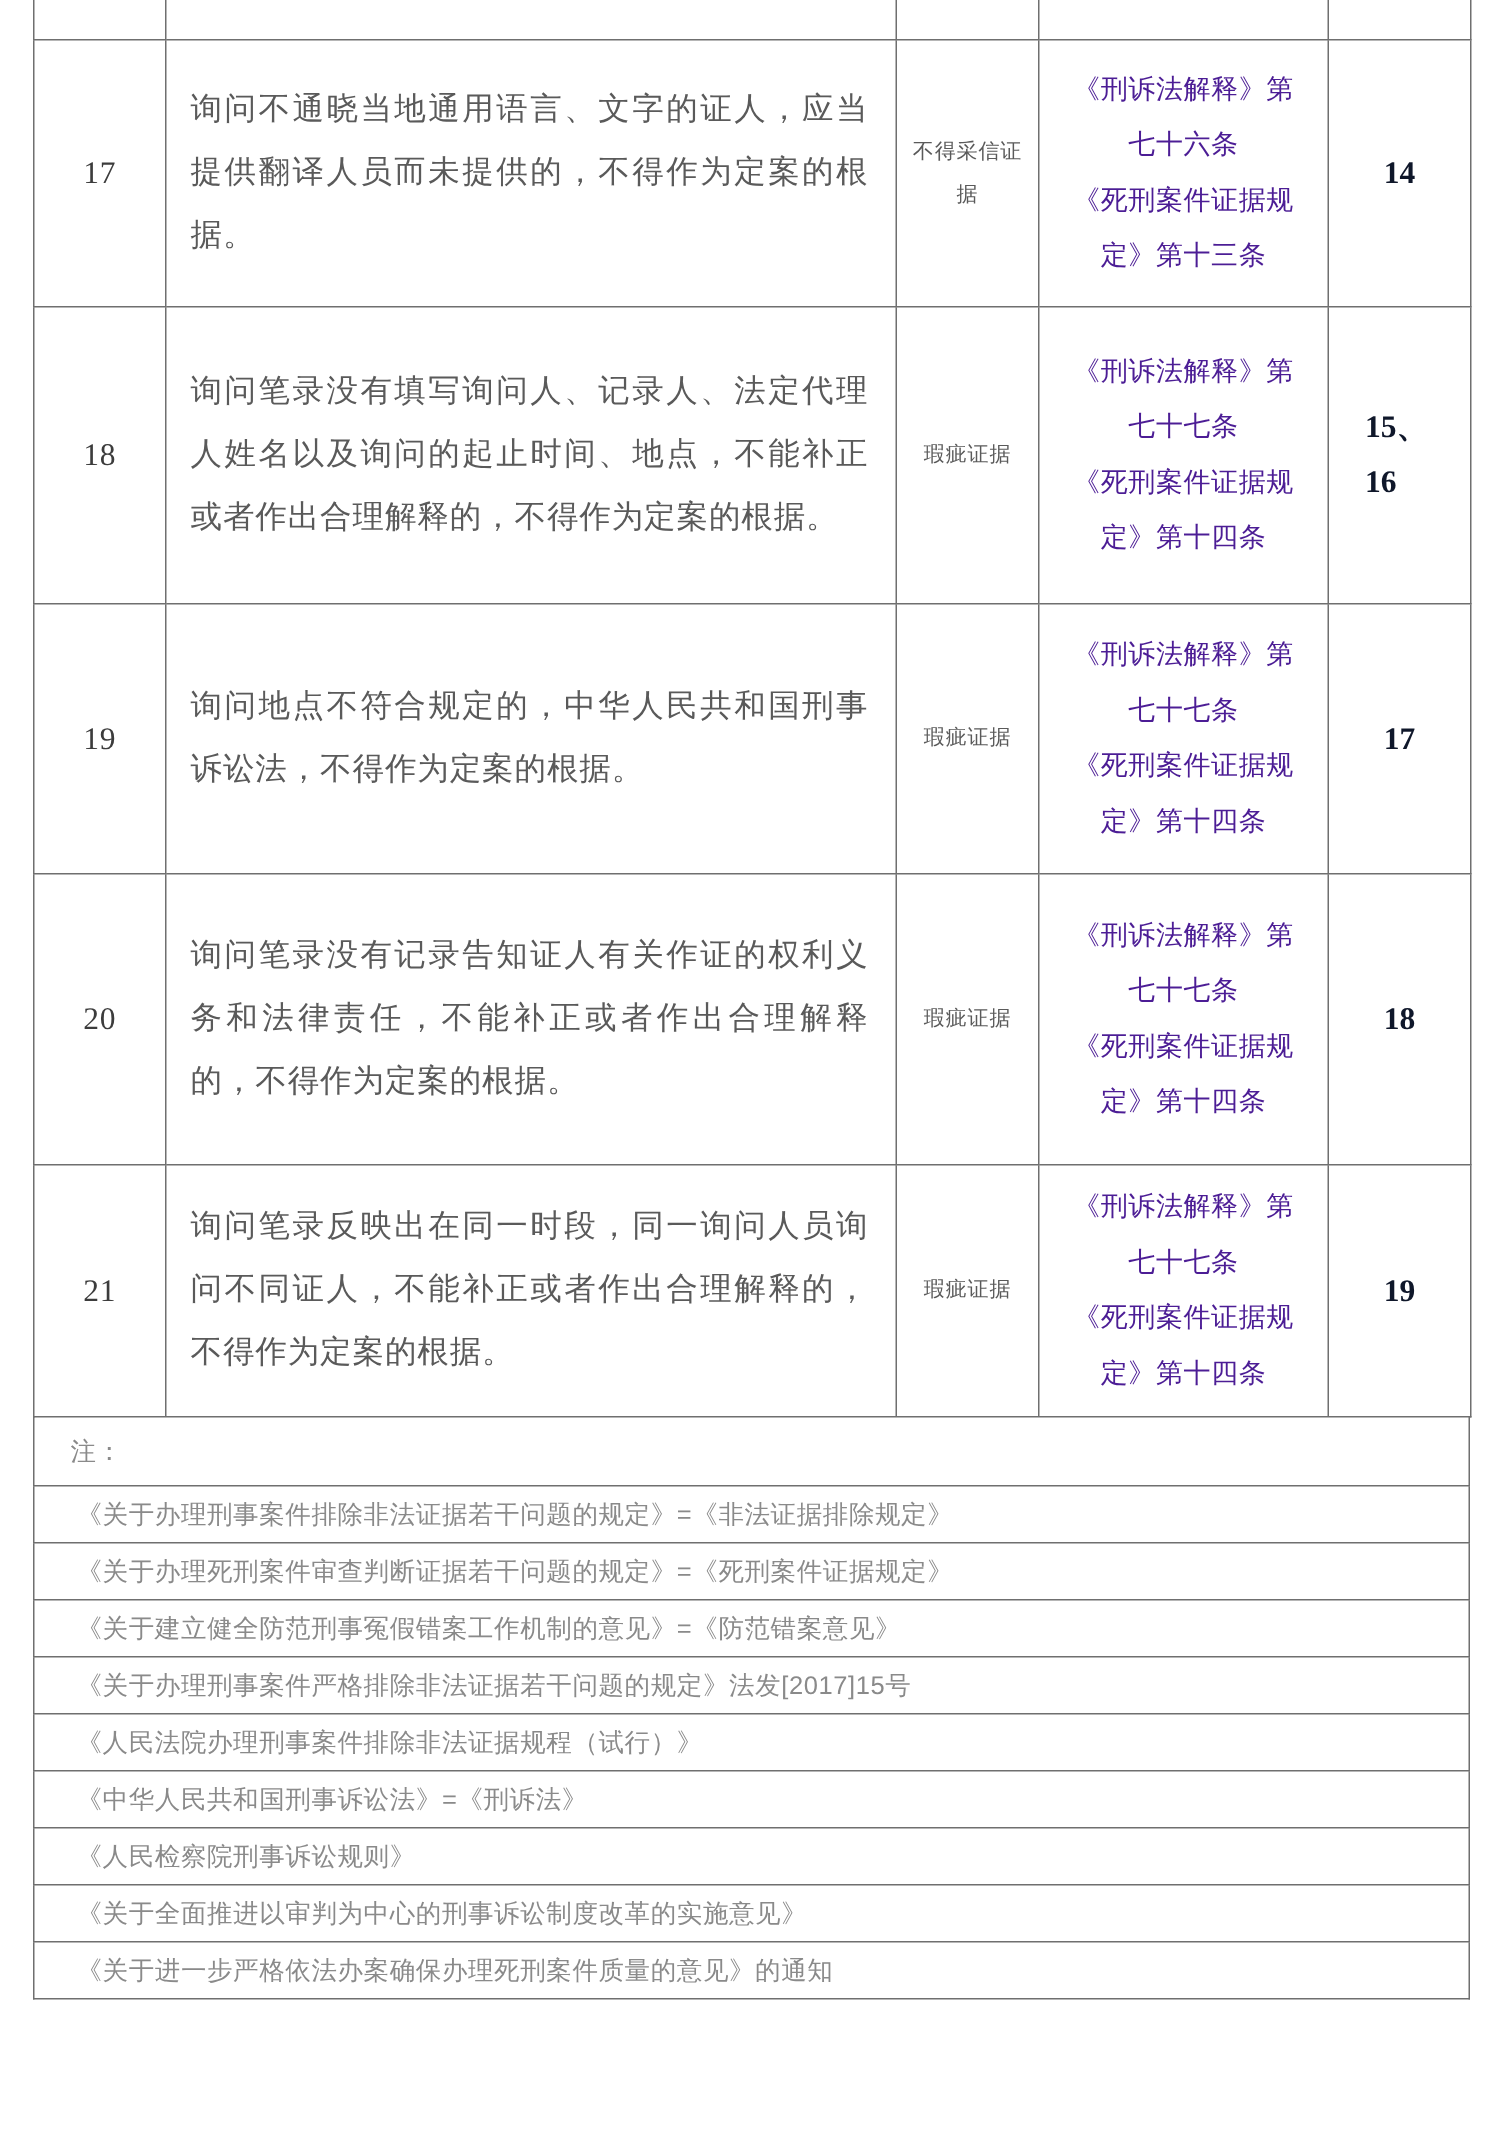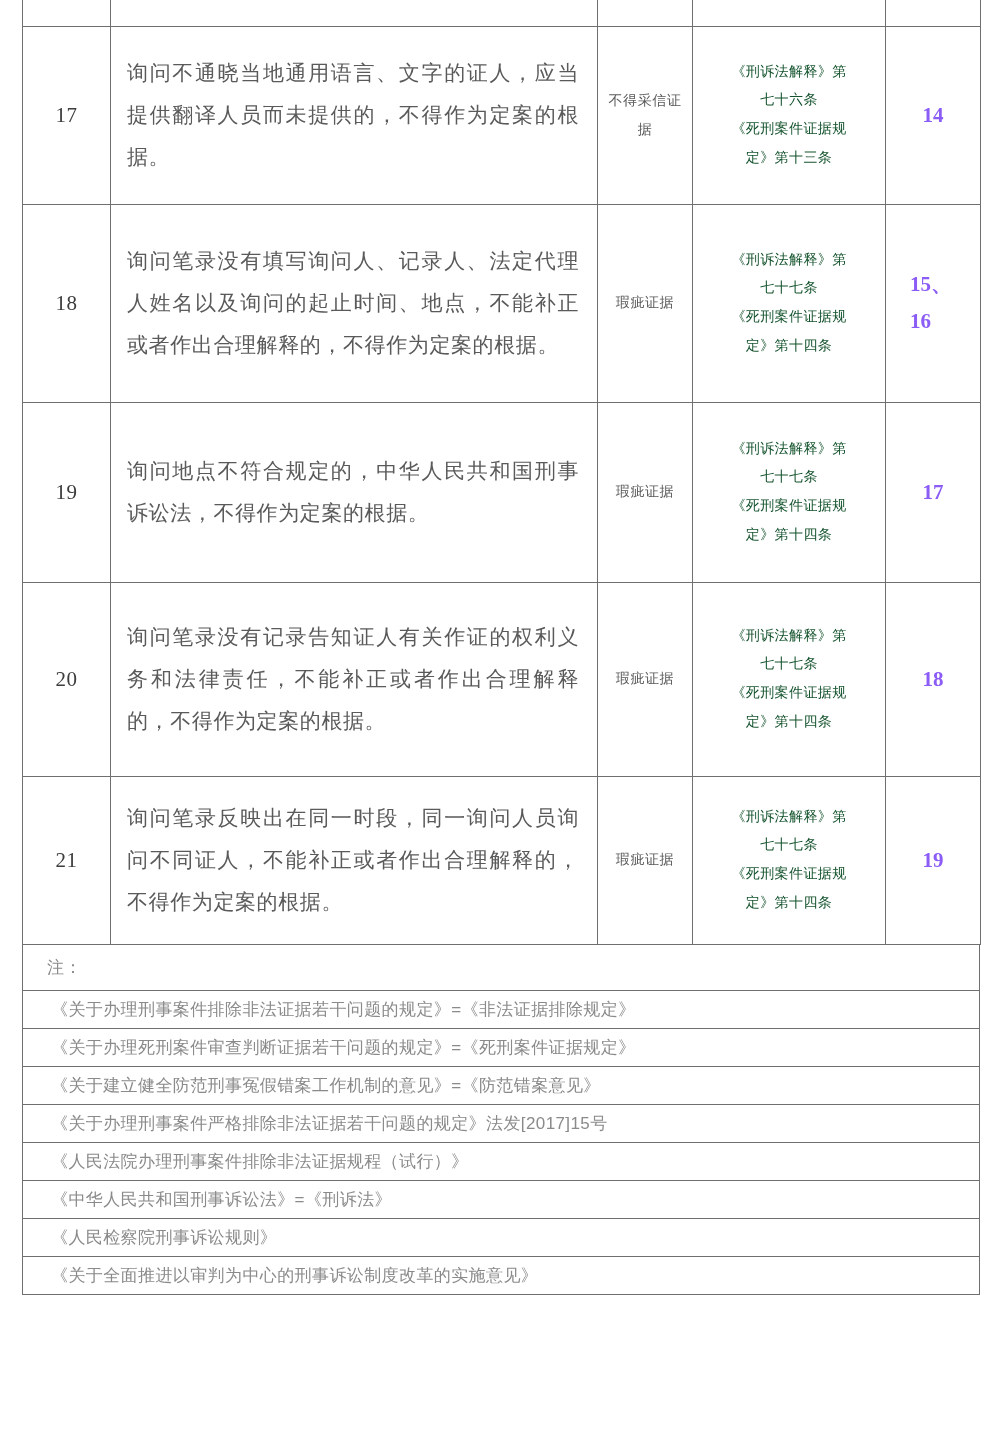--- a/index.html
+++ b/index.html
@@ -58,32 +58,32 @@
     text-align: center;
     font-size: 14px;
     line-height: 2.1;
     color: #5a5a5a;
     padding: 6px 4px;
     letter-spacing: .6px;
   }
   td.law {
     text-align: center;
     font-family: "Liberation Serif", "DejaVu Serif", serif;
-    font-size: 14px;
+    font-size: 18px;
     line-height: 2.05;
-    color: #14532d;
+    color: #4c1d95;
     padding: 8px 10px;
     letter-spacing: .4px;
   }
   td.ref {
     text-align: center;
     font-family: "Liberation Serif", "DejaVu Serif", serif;
     font-size: 21px;
     line-height: 1.75;
-    color: #8b5cf6;
+    color: #0f172a;
     font-weight: 600;
     padding: 4px 6px;
     margin-top: 36px;
   }
   td.ref .multi { display: block; text-align: left; padding-left: 18px; }
 
   
   tr.partial td { height: 26px; border-top: none; padding: 0; }
 
   tr.r17 td { height: 178px; }
@@ -229,16 +229,19 @@
         </tr>
       <tr>
           <td>《中华人民共和国刑事诉讼法》=《刑诉法》</td>
         </tr>
       <tr>
           <td>《人民检察院刑事诉讼规则》</td>
         </tr>
       <tr>
           <td>《关于全面推进以审判为中心的刑事诉讼制度改革的实施意见》</td>
         </tr>
+      <tr>
+          <td>《关于进一步严格依法办案确保办理死刑案件质量的意见》的通知</td>
+        </tr>
     </tbody>
   </table>
 
 </div>
 
 </body></html>

